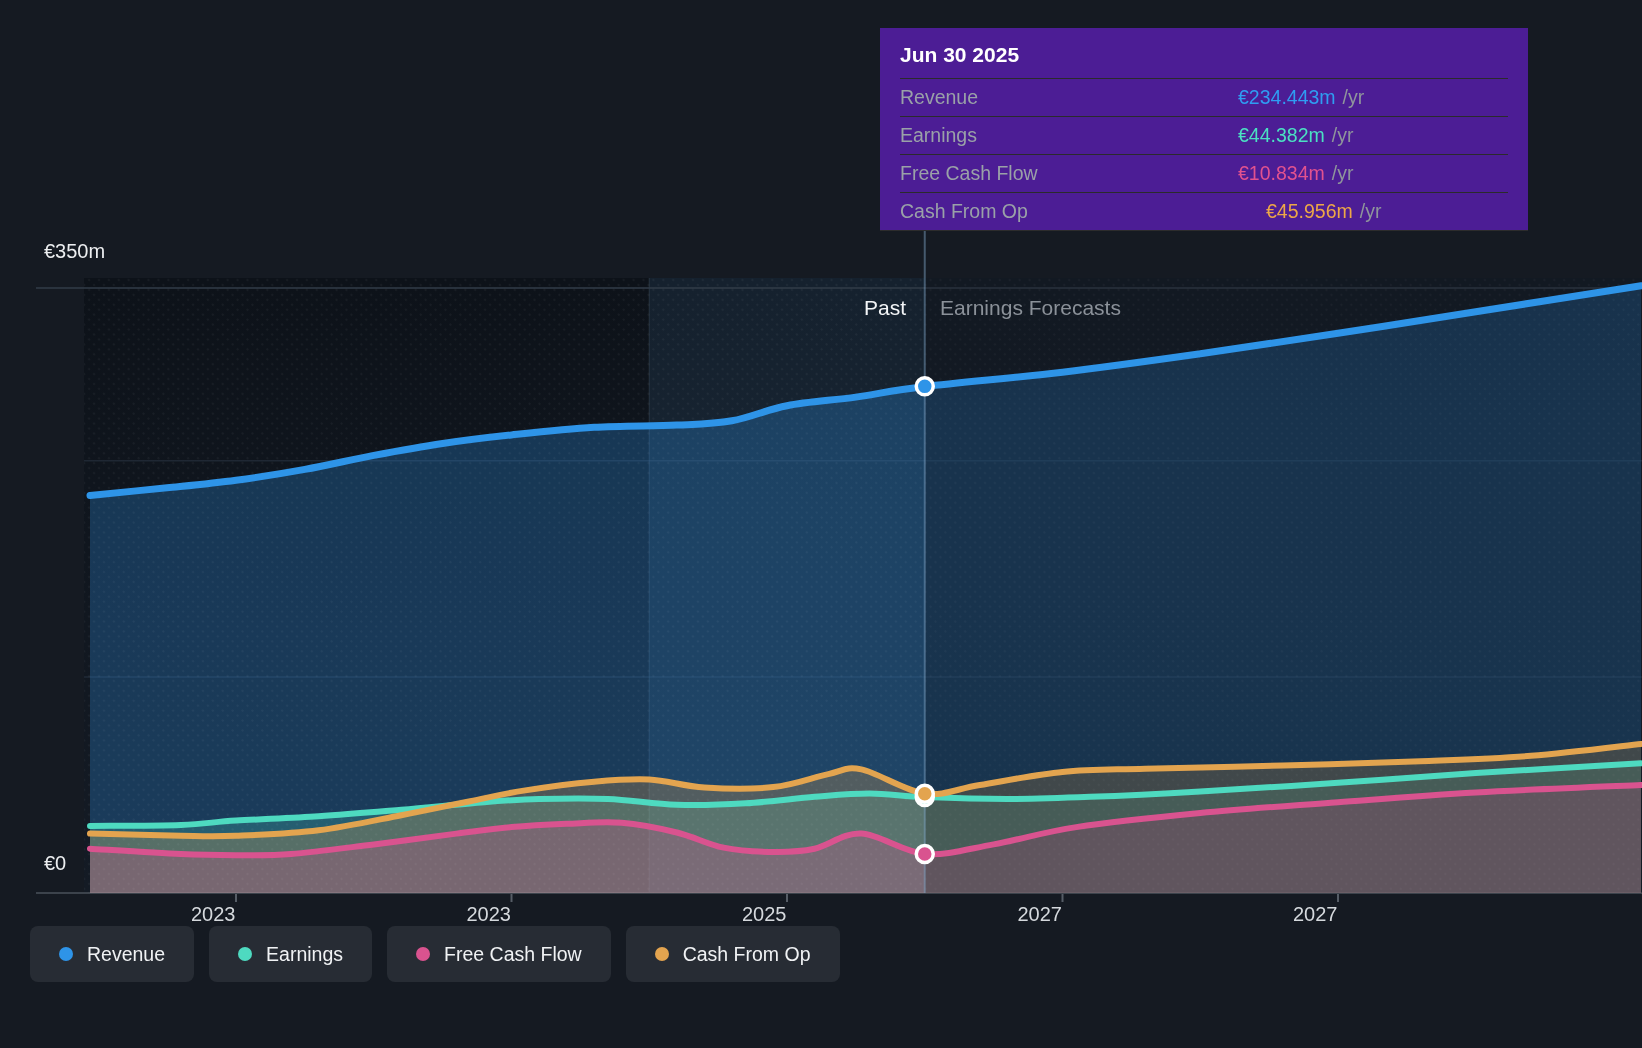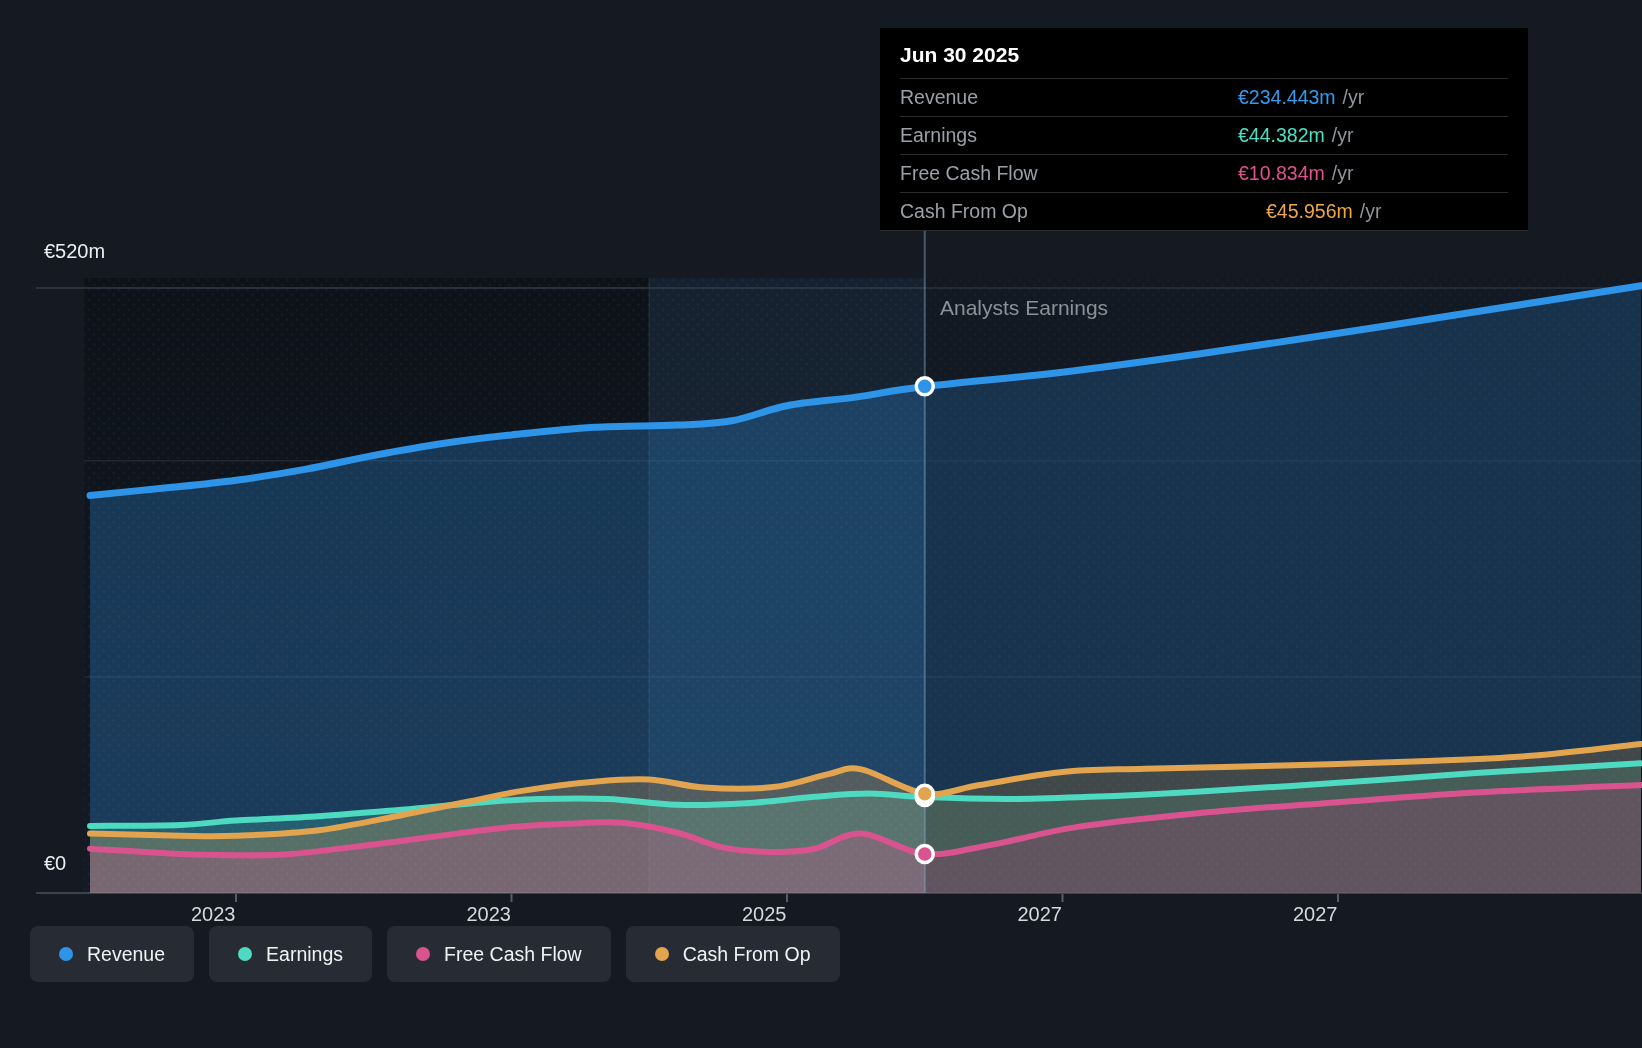--- a/index.html
+++ b/index.html
@@ -14,21 +14,21 @@
 
   .phase-label{position:absolute;top:296px;z-index:2;font-size:21px;}
   #past-label{left:0;width:906px;text-align:right;color:#f3f5f7;}
   #forecast-label{left:940px;color:#8b9199;}
 
   .x-tick-label{position:absolute;top:903px;width:90px;margin-left:-45px;
     text-align:left;font-size:20px;color:#d5d9dd;z-index:2;}
 
   
   #tooltip{position:absolute;left:880px;top:28px;width:648px;z-index:3;
-    background:#000000;padding:0 20px;box-sizing:border-box;
+    background:#4c1d95;padding:0 20px;box-sizing:border-box;
     border-bottom:1px solid #2c2c2c;}
   #tooltip-date{font-size:21px;font-weight:bold;color:#ffffff;padding:15px 0 11px 0;}
   .tt-row{display:flex;align-items:center;border-top:1px solid #2b2b2b;
     padding:7px 0;font-size:19.5px;height:23px;}
   .tt-label{width:338px;color:#9aa1a8;}
   .tt-suffix{color:#8f959c;margin-left:7px;text-align:right;}
 
   
   #legend{position:absolute;left:30px;top:926px;z-index:2;display:flex;gap:15px;}
   .legend-pill{display:flex;align-items:center;gap:14px;background:#272c34;
@@ -89,24 +89,25 @@
       <line x1="511.5" y1="894" x2="511.5" y2="902" stroke="#565d66" stroke-width="2"></line>
       <line x1="787" y1="894" x2="787" y2="902" stroke="#565d66" stroke-width="2"></line>
       <line x1="1062.5" y1="894" x2="1062.5" y2="902" stroke="#565d66" stroke-width="2"></line>
       <line x1="1338" y1="894" x2="1338" y2="902" stroke="#565d66" stroke-width="2"></line>
       <circle cx="924.75" cy="797.090498" r="8.5" fill="#4edac0" stroke="#ffffff" stroke-width="3.5"></circle>
       <circle cx="924.75" cy="793.689084" r="8.5" fill="#e3a44f" stroke="#ffffff" stroke-width="3.5"></circle>
       <circle cx="924.75" cy="386.368677" r="8.5" fill="#2e94e8" stroke="#ffffff" stroke-width="3.5"></circle>
       <circle cx="924.75" cy="853.918315" r="8.5" fill="#d9538f" stroke="#ffffff" stroke-width="3.5"></circle>
     </svg>
 
-  <div class="axis-label" id="y-top-label">€520m</div>
+  <div class="axis-label" id="y-top-label">€350m</div>
   <div class="axis-label" id="y-zero-label">€0</div>
 
-  <div class="phase-label" id="forecast-label">Analysts Earnings</div>
+  <div class="phase-label" id="past-label">Past</div>
+  <div class="phase-label" id="forecast-label">Earnings Forecasts</div>
 
   <div id="x-tick-labels">
       <div class="x-tick-label" style="left: 236px;">2023</div>
       <div class="x-tick-label" style="left: 511.5px;">2023</div>
       <div class="x-tick-label" style="left: 787px;">2025</div>
       <div class="x-tick-label" style="left: 1062.5px;">2027</div>
       <div class="x-tick-label" style="left: 1338px;">2027</div>
     </div>
 
   <div id="tooltip">

